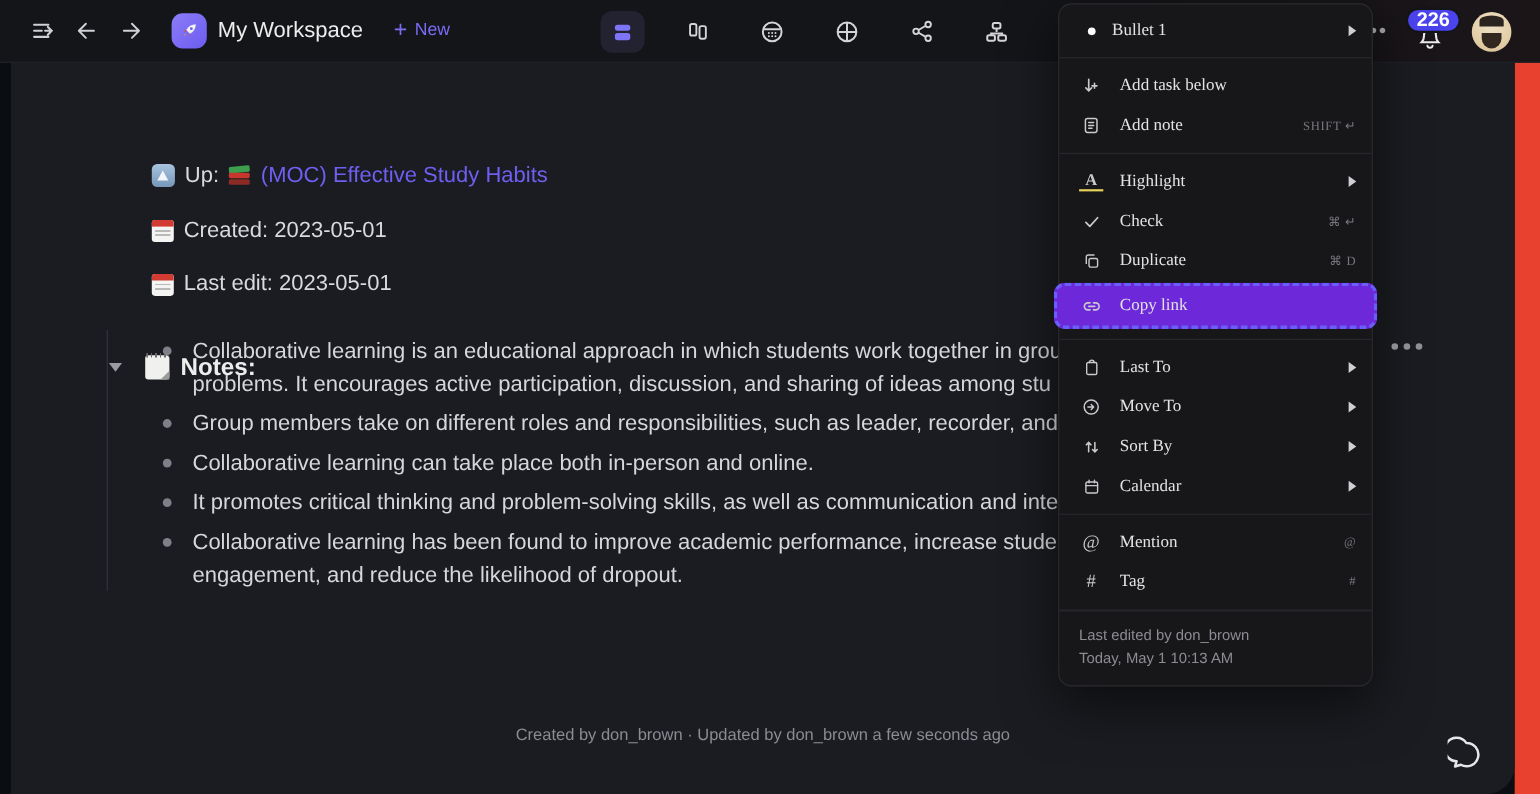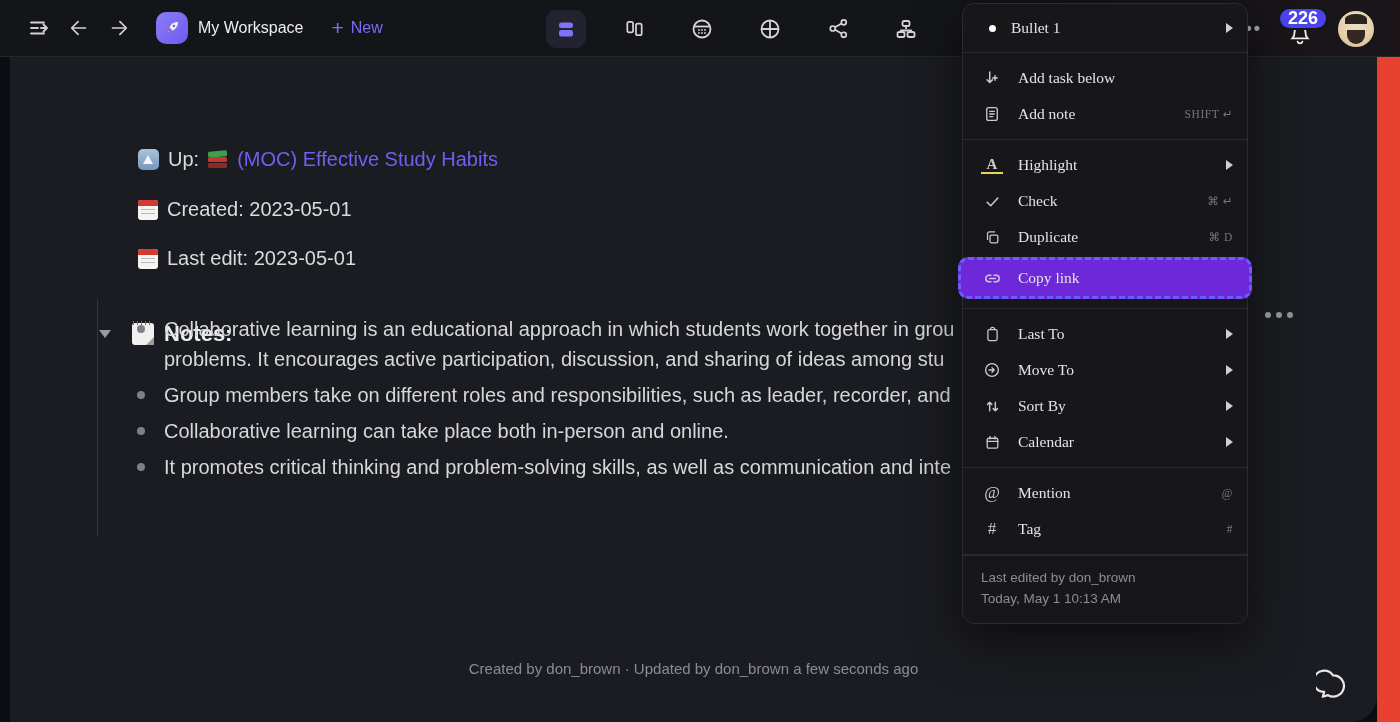--- a/index.html
+++ b/index.html
@@ -16,21 +16,21 @@
   .topbar{position:absolute;left:0;top:0;width:1400px;height:57px;
     background:linear-gradient(90deg,#141519 0%,#141519 72%,#1b1518 100%);
     border-bottom:1px solid #26272c;display:flex;align-items:center;z-index:30;}
   .tb-btn{background:none;border:none;cursor:pointer;display:flex;align-items:center;justify-content:center;
     width:34px;height:34px;border-radius:8px;color:var(--icon);}
   .tb-btn svg{display:block;}
   .left-cluster{display:flex;align-items:center;gap:6px;padding-left:22px;}
   .ws-chip{display:flex;align-items:center;gap:10px;margin-left:14px;cursor:pointer;background:none;border:none;}
   .ws-avatar{width:32px;height:32px;border-radius:10px;background:linear-gradient(135deg,#8b7df8,#6c5cf0);
     display:flex;align-items:center;justify-content:center;position:relative;overflow:hidden;}
-  .ws-name{color:#eceded;font-size:16px;}
+  .ws-name{color:#eceded;font-size:20px;}
   .new-btn{display:flex;align-items:center;gap:7px;margin-left:22px;background:none;border:none;cursor:pointer;
     color:var(--accent);font-size:16px;}
   .new-plus{font-size:21px;line-height:1;font-weight:400;position:relative;top:-1px;}
 
   .center-cluster{position:absolute;left:546px;top:0;height:57px;display:flex;align-items:center;gap:28px;}
   .view-btn{width:40px;height:38px;border-radius:11px;background:none;border:none;cursor:pointer;
     display:flex;align-items:center;justify-content:center;color:#d3d3d8;}
   .view-btn.active{background:#232231;}
 
   .right-cluster{position:absolute;right:26px;top:0;height:57px;display:flex;align-items:center;gap:18px;}
@@ -52,21 +52,21 @@
 
   .doc{position:absolute;left:0;top:0;width:100%;height:100%;color:var(--txt);font-size:20px;}
   .meta-line{position:absolute;left:128px;display:flex;align-items:center;gap:9px;white-space:nowrap;}
   .doc-link{color:#6f5ff2;text-decoration:none;cursor:pointer;}
   .notes-head{position:absolute;left:122px;top:264px;display:flex;align-items:center;gap:10px;
     font-weight:700;font-size:22px;color:#eceded;}
   .collapse-tri{position:absolute;left:89px;top:273px;width:0;height:0;cursor:pointer;
     border-left:6px solid transparent;border-right:6px solid transparent;border-top:8px solid #9a9aa2;}
   .indent-guide{position:absolute;left:87px;top:243px;width:1px;height:237px;background:#35363d;}
 
-  .bullets{position:absolute;left:4px;top:247px;width:1360px;margin-top:10px;}
+  .bullets{position:absolute;left:15px;top:247px;width:1360px;}
   .bullet-item{position:relative;padding-left:150px;margin-bottom:6px;}
   .bullet-item::before{content:"";position:absolute;left:123px;top:11px;width:8px;height:8px;border-radius:50%;background:#7e8089;}
   .bullet-line{white-space:nowrap;line-height:30px;color:#d6d7da;}
 
   .doc-footer{position:absolute;left:0;top:603px;width:100%;text-align:center;color:var(--txt-dim);font-size:15px;}
 
   .chat-fab{position:absolute;right:50px;bottom:16px;background:none;border:none;cursor:pointer;z-index:40;}
 
   
   .ctx-menu{position:absolute;left:962px;top:3px;width:286px;background:var(--menu-bg);
@@ -254,20 +254,24 @@
         </div>
         <div class="bullet-item">
           <div class="bullet-line">Group members take on different roles and responsibilities, such as leader, recorder, and</div>
         </div>
         <div class="bullet-item">
           <div class="bullet-line">Collaborative learning can take place both in-person and online.</div>
         </div>
         <div class="bullet-item">
           <div class="bullet-line">It promotes critical thinking and problem-solving skills, as well as communication and inte</div>
         </div>
+        <div class="bullet-item">
+          <div class="bullet-line">Collaborative learning has been found to improve academic performance, increase stude</div>
+          <div class="bullet-line">engagement, and reduce the likelihood of dropout.</div>
+        </div>
       </div>
 
       <div class="doc-footer">Created by don_brown · Updated by don_brown a few seconds ago</div>
     </div>
   </div>
 
   <div class="ctx-menu">
     <button class="ctx-row ctx-header">
       <span class="hdot"></span>
       <span class="ctx-label">Bullet 1</span>

